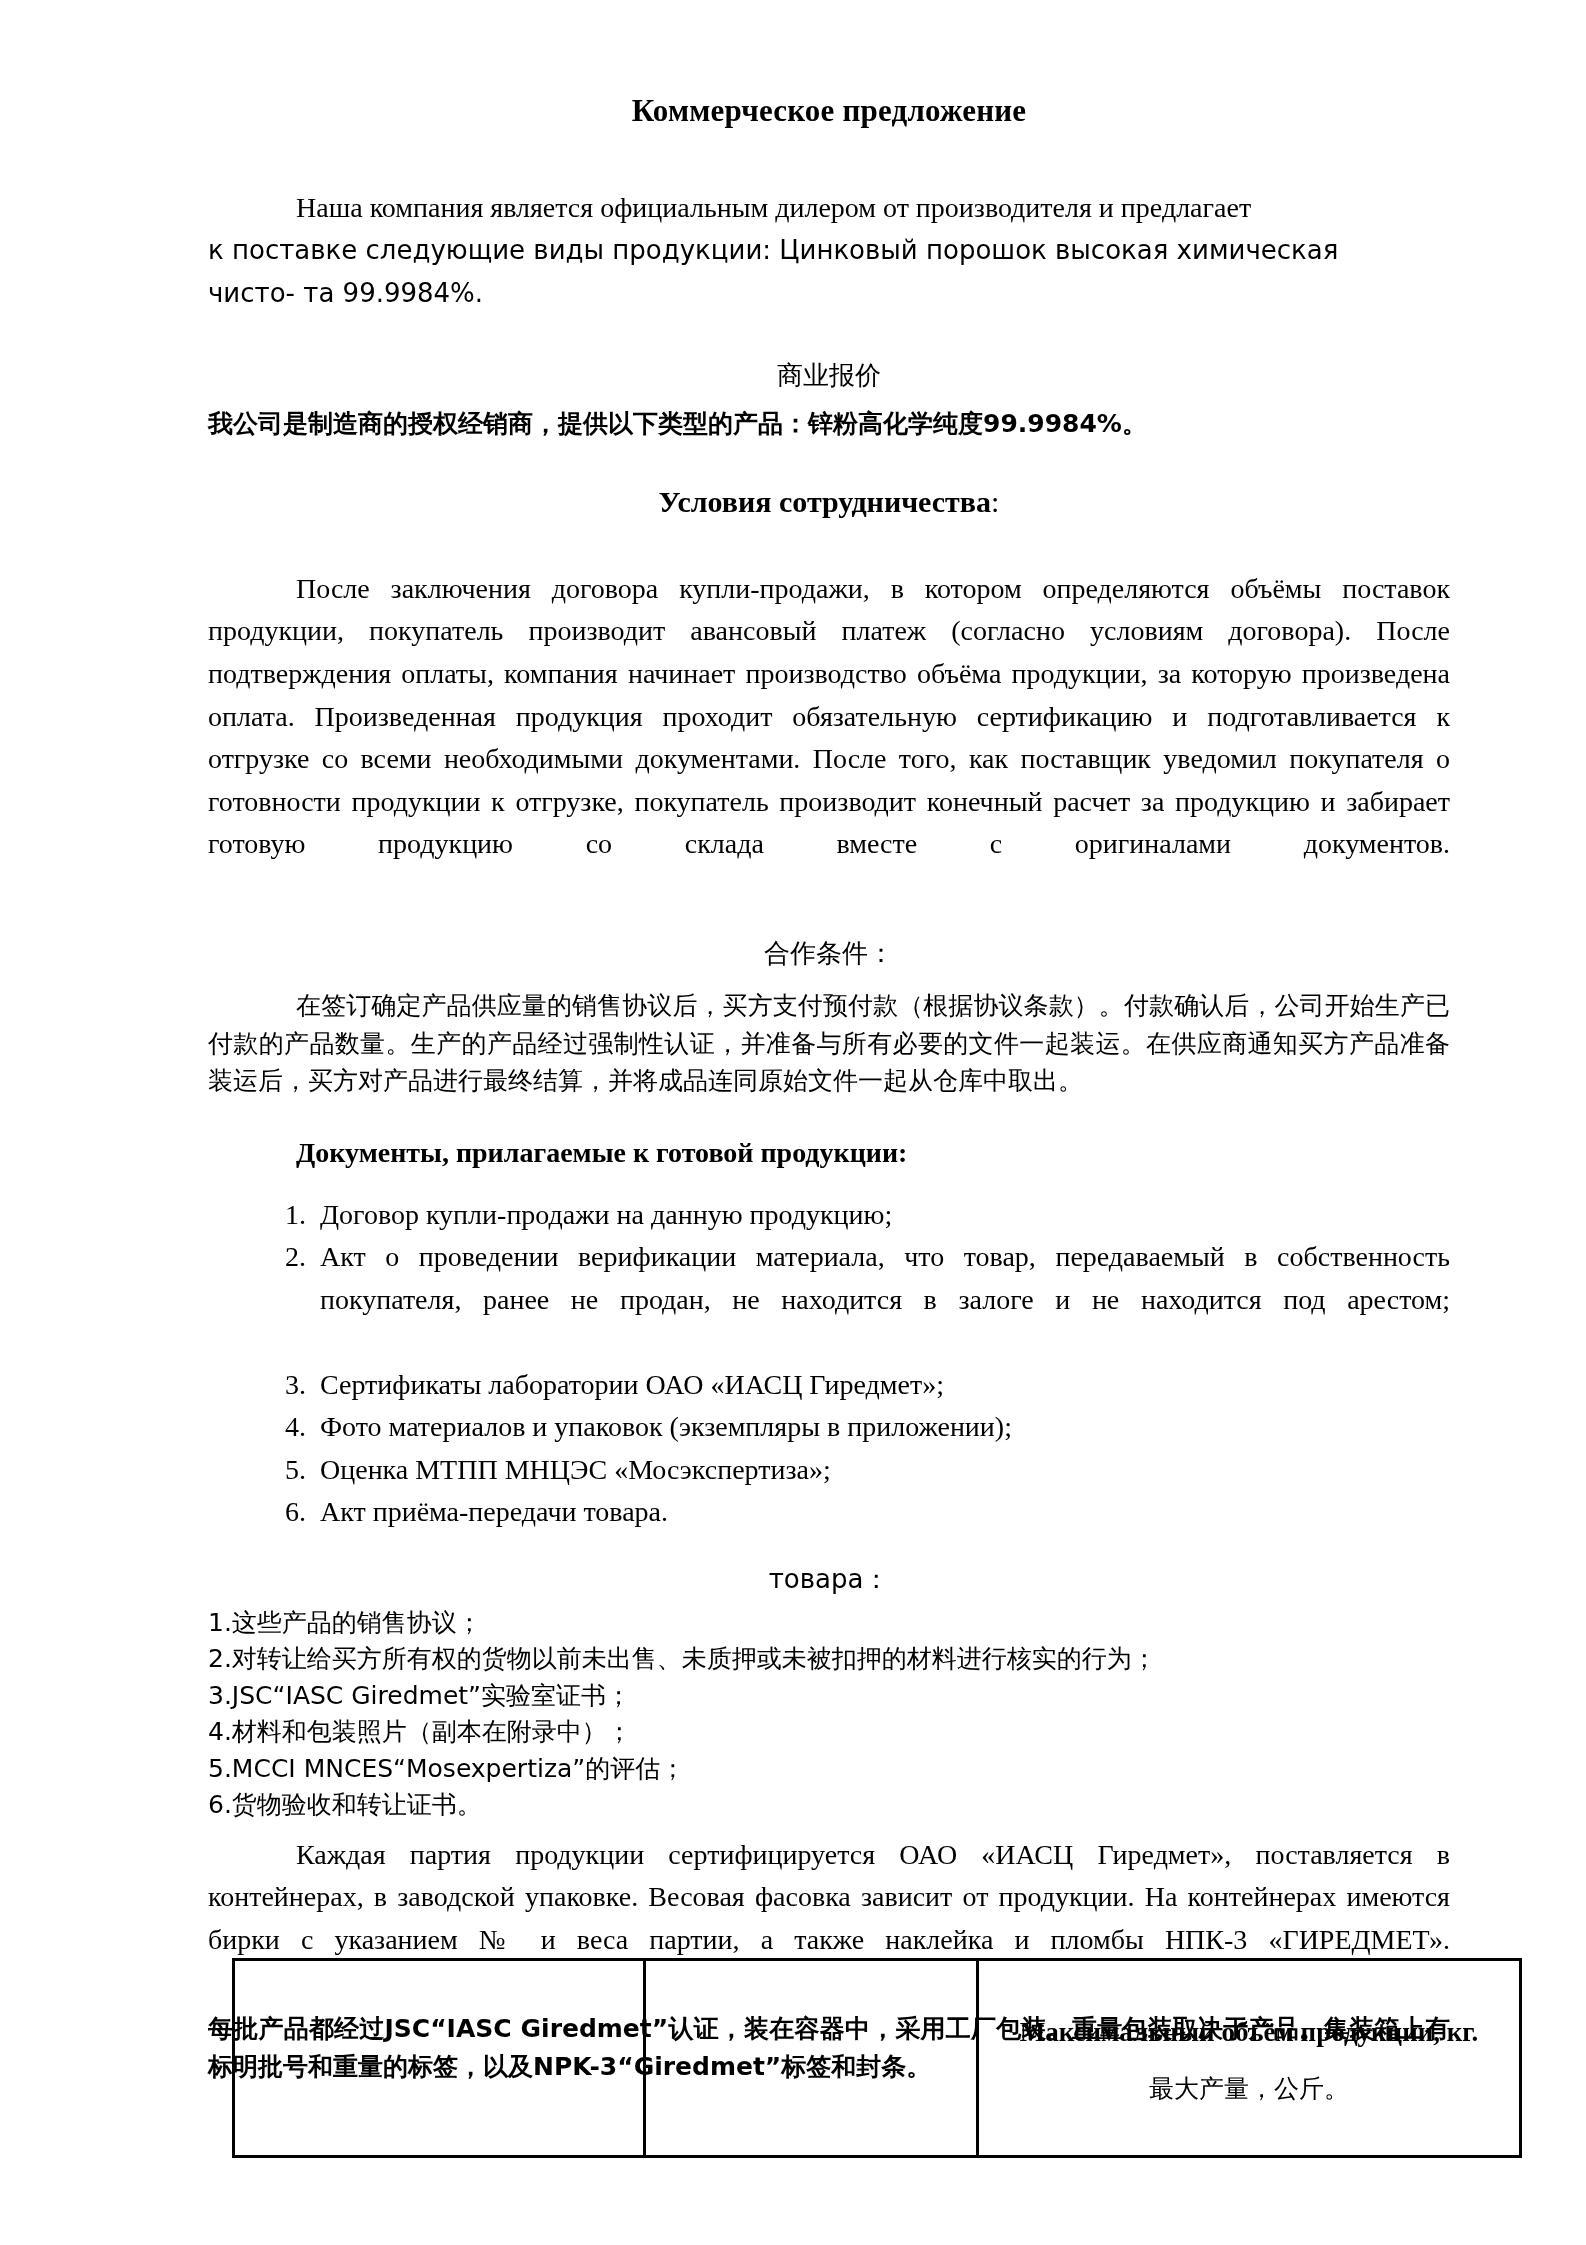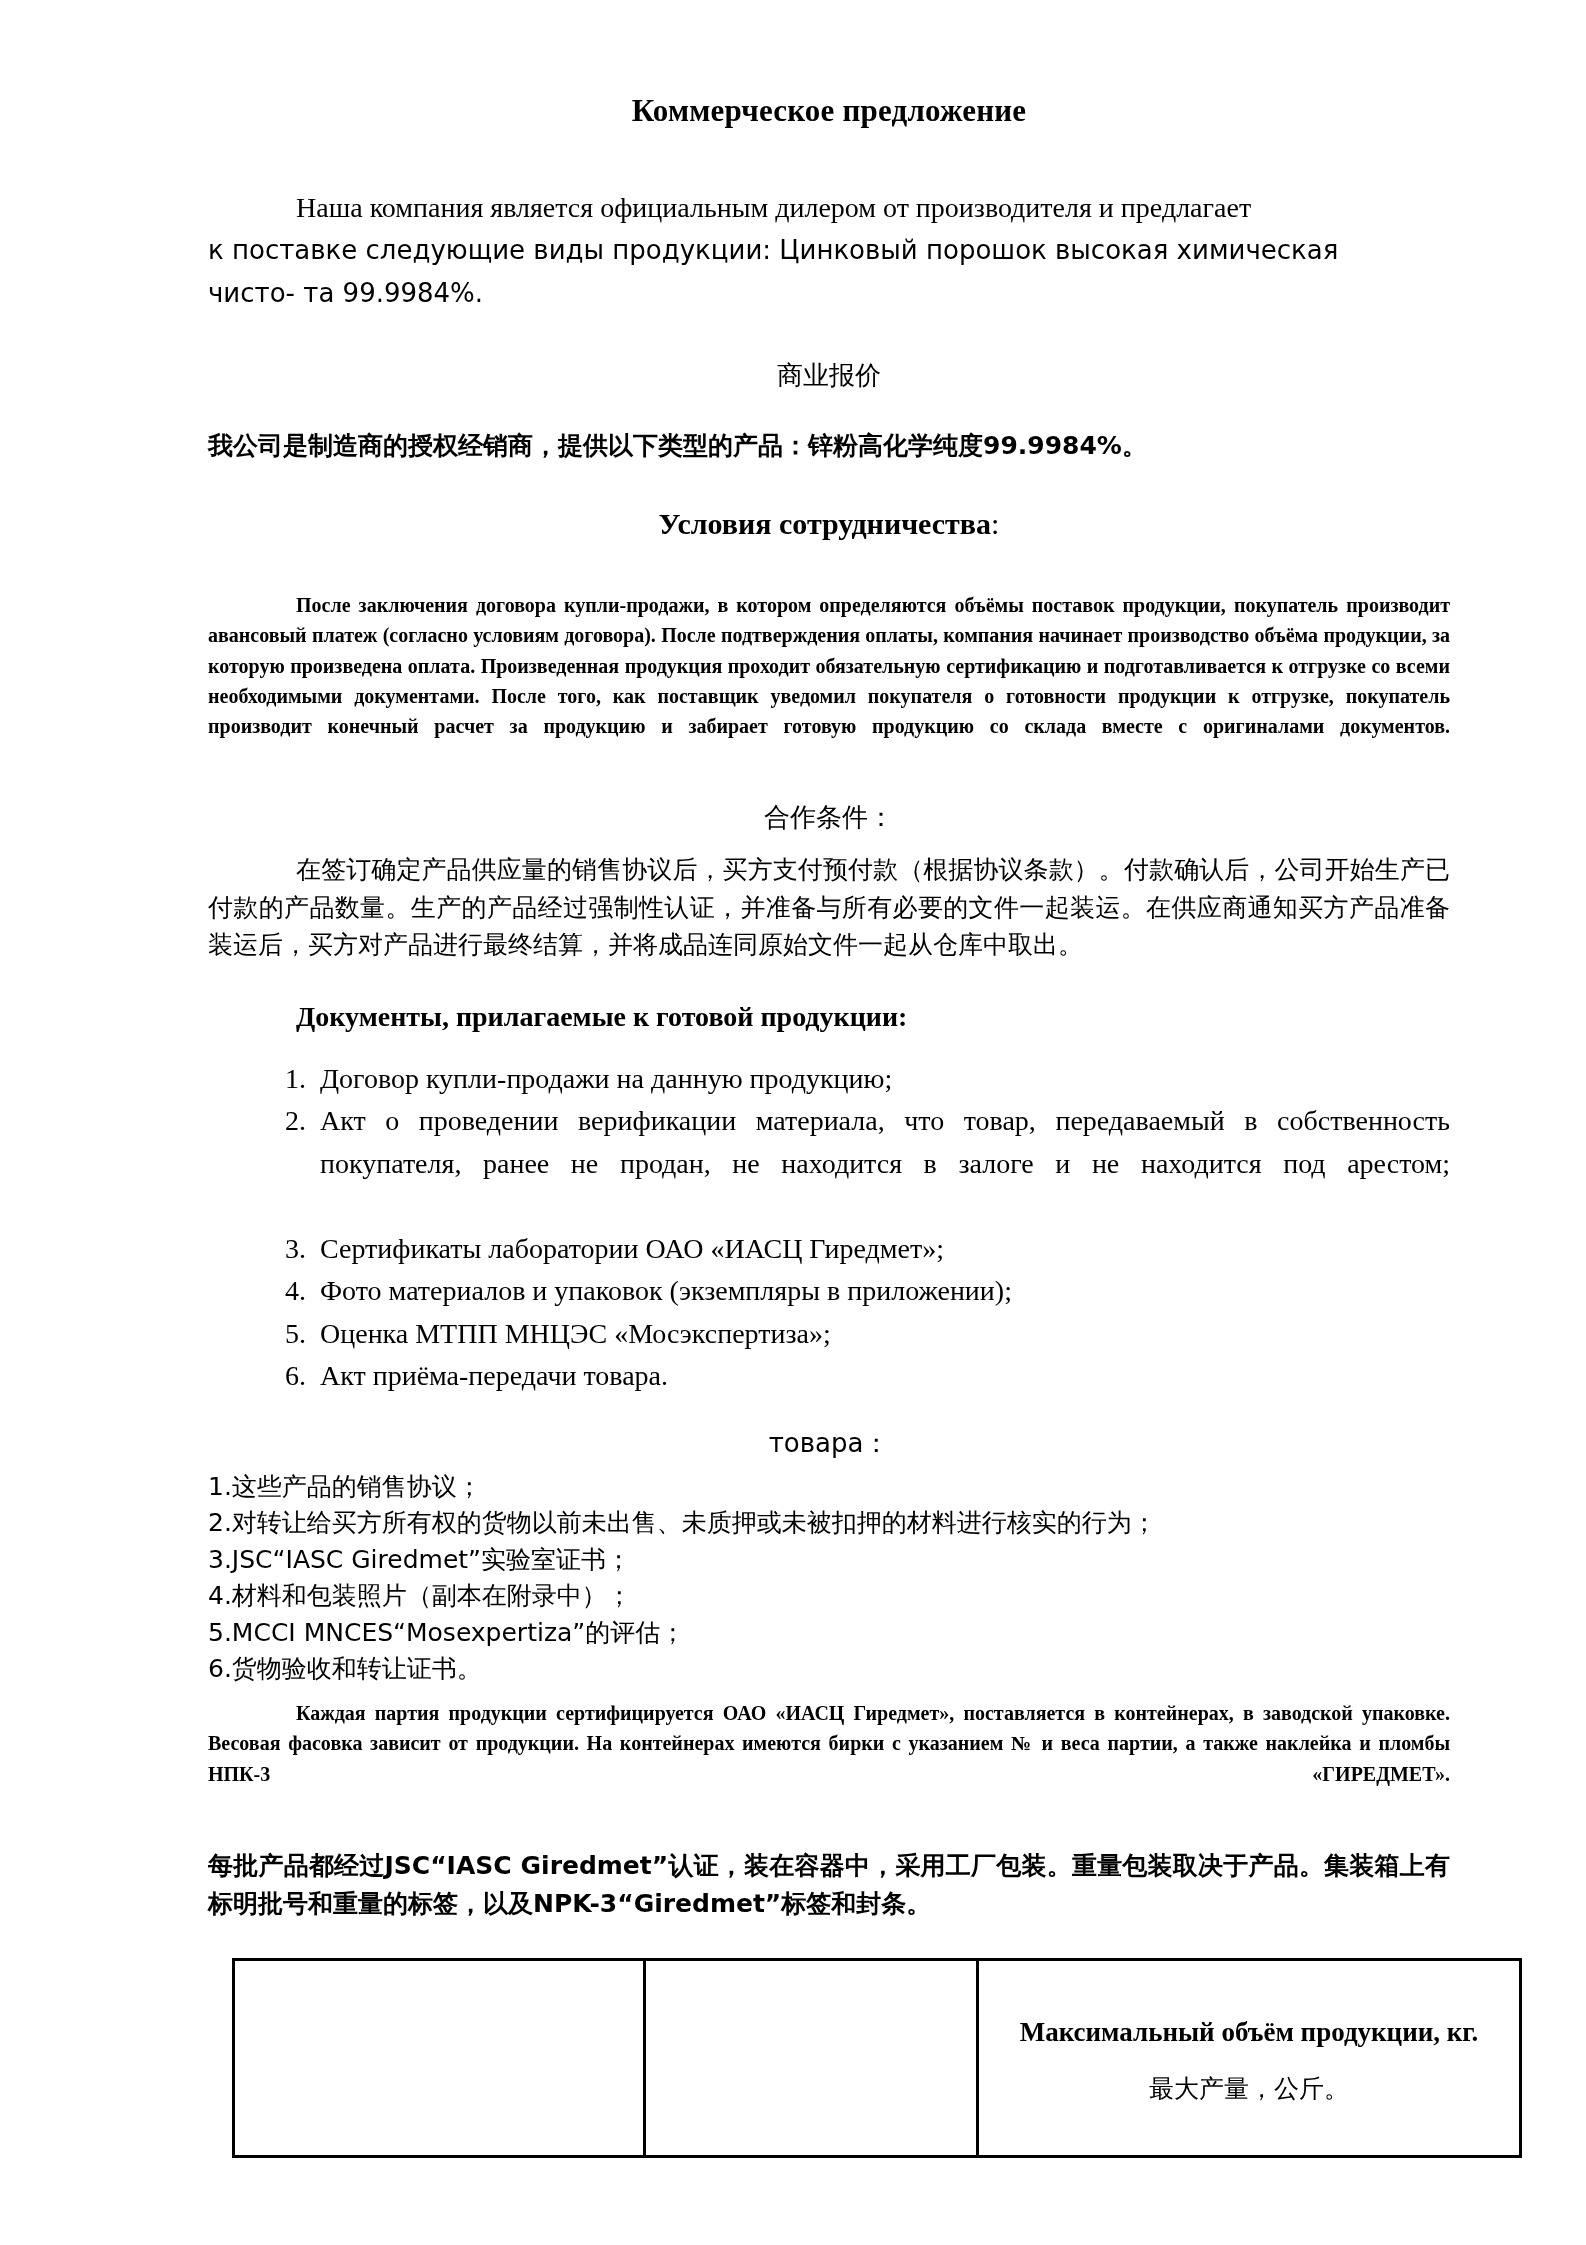--- a/index.html
+++ b/index.html
@@ -71,21 +71,20 @@
   .cn-body {
     font-family: "DejaVu Sans", "Liberation Sans", sans-serif;
     font-size: 25px;
     line-height: 1.5;
     margin: 0;
     text-align: justify;
     text-justify: inter-character;
   }
   .cn-body.bold {
     font-weight: bold;
-    margin-top: 22px;
   }
   .cn-list {
     font-family: "DejaVu Sans", "Liberation Sans", sans-serif;
     font-size: 25px;
     line-height: 1.46;
     margin: 0;
     text-align: left;
   }
   .cn-list div { white-space: nowrap; }
 
@@ -103,25 +102,24 @@
     font-weight: bold;
     font-size: 28px;
     line-height: 1.35;
     margin: 0;
     padding-left: 88px;
   }
 
   
   .ru-para {
     margin: 0;
-    font-size: 20px;
+    font-size: 28px;
     line-height: 1.52;
     text-align: justify;
     text-justify: inter-word;
-    font-weight: bold;
   }
   .ru-para::after {
     content: "";
     display: inline-block;
     width: 100%;
   }
 
   
   ol.ru-list {
     margin: 0;

